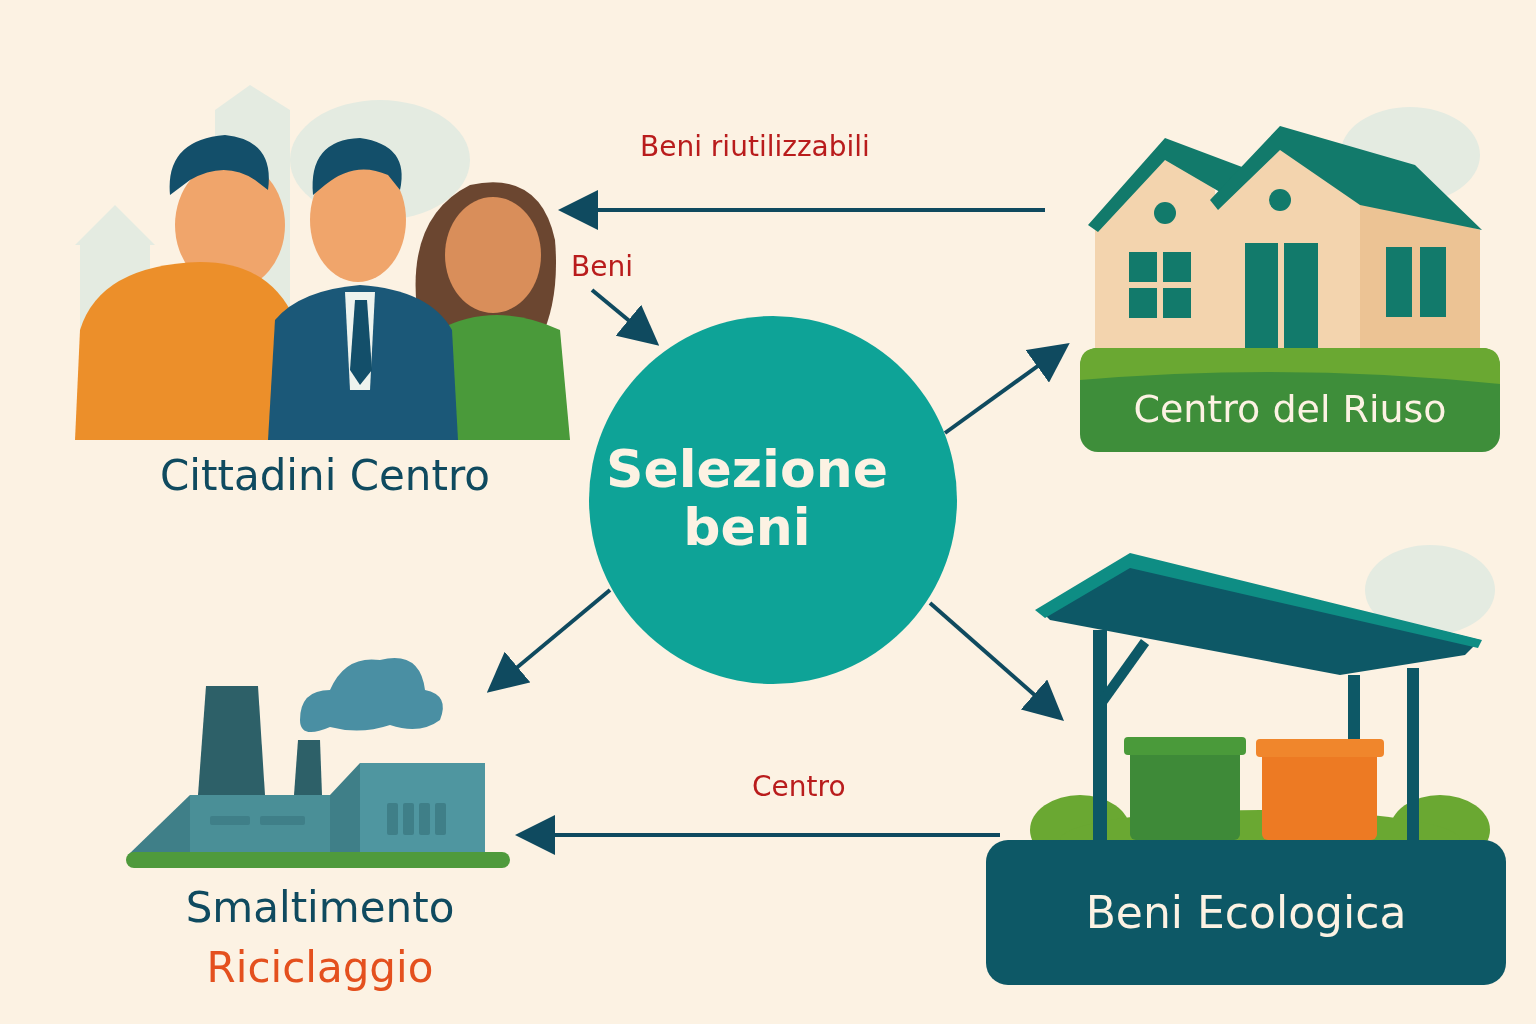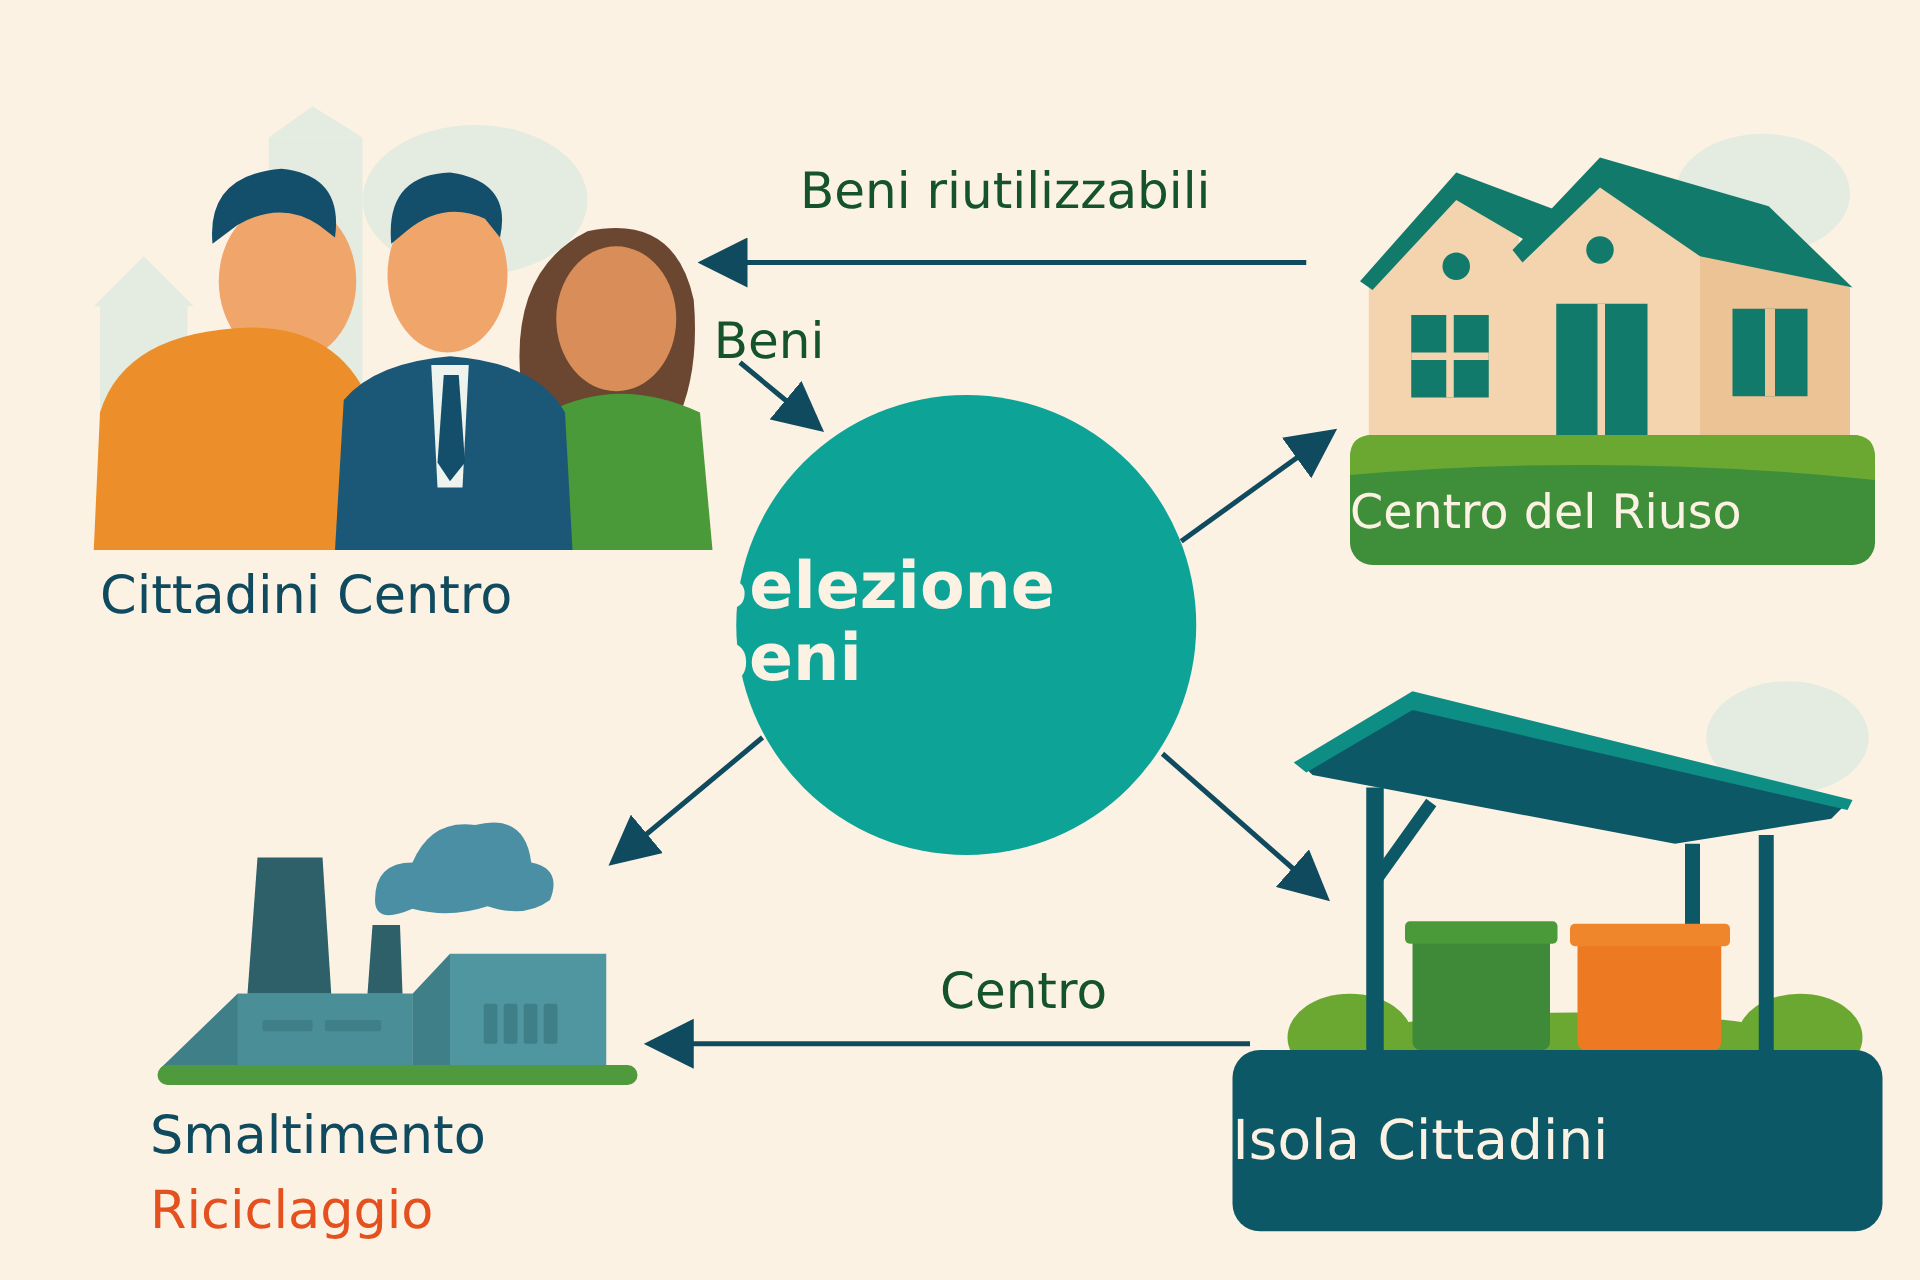--- a/index.html
+++ b/index.html
@@ -1,26 +1,26 @@
 <!DOCTYPE html>
 <html><head>
 <meta charset="utf-8">
 <style>
   html,body{margin:0;padding:0;}
   body{width:1536px;height:1024px;background:#fcf2e3;position:relative;overflow:hidden;font-family:"DejaVu Sans","Liberation Sans",sans-serif;}
   .abs{position:absolute;}
   svg{position:absolute;left:0;top:0;}
-  .label{position:absolute;line-height:1.12;}
+  .label{position:absolute;text-align:center;line-height:1.12;}
   .people-label{left:80px;top:452px;width:490px;font-size:42px;color:#0f4a5f;}
   .circle-text{left:562px;top:440px;width:370px;font-size:52px;color:#fcf2e3;font-weight:bold;}
   .riuso-label{left:1080px;top:388px;width:420px;font-size:38px;color:#fcf2e3;}
   .isola-label{left:986px;top:888px;width:520px;font-size:44px;color:#fcf2e3;}
   .ric-label{left:120px;top:884px;width:400px;font-size:42px;color:#0f4a5f;}
   .smal-label{left:120px;top:944px;width:400px;font-size:42px;color:#e4501e;}
-  .flow-label{font-size:40px;color:#14532d;}
+  .flow-label{font-size:28px;color:#b91c1c;}
 </style>
 </head>
 <body>
 
 <svg width="1536" height="1024" viewBox="0 0 1536 1024">
   <defs>
     <marker id="ah" markerWidth="10" markerHeight="10" refX="7" refY="5" orient="auto" markerUnits="strokeWidth">
       <path d="M0,0 L10,5 L0,10 Z" fill="#0f4a5f"></path>
     </marker>
   </defs>
@@ -121,20 +121,20 @@
   <div>Cittadini  Centro</div>
 </div>
 
 <div class="label circle-text">
   <div>Selezione</div>
   <div>beni</div>
 </div>
 
 <div class="label riuso-label">Centro del Riuso</div>
 
-<div class="label isola-label">Isola Cittadini</div>
+<div class="label isola-label">Beni Ecologica</div>
 
 <div class="label ric-label">Smaltimento</div>
 <div class="label smal-label">Riciclaggio</div>
 
 <div class="abs flow-label" style="left:640px;top:130px;">Beni riutilizzabili</div>
 <div class="abs flow-label" style="left:571px;top:250px;">Beni</div>
 <div class="abs flow-label" style="left:752px;top:770px;">Centro</div>
 
 </body></html>

